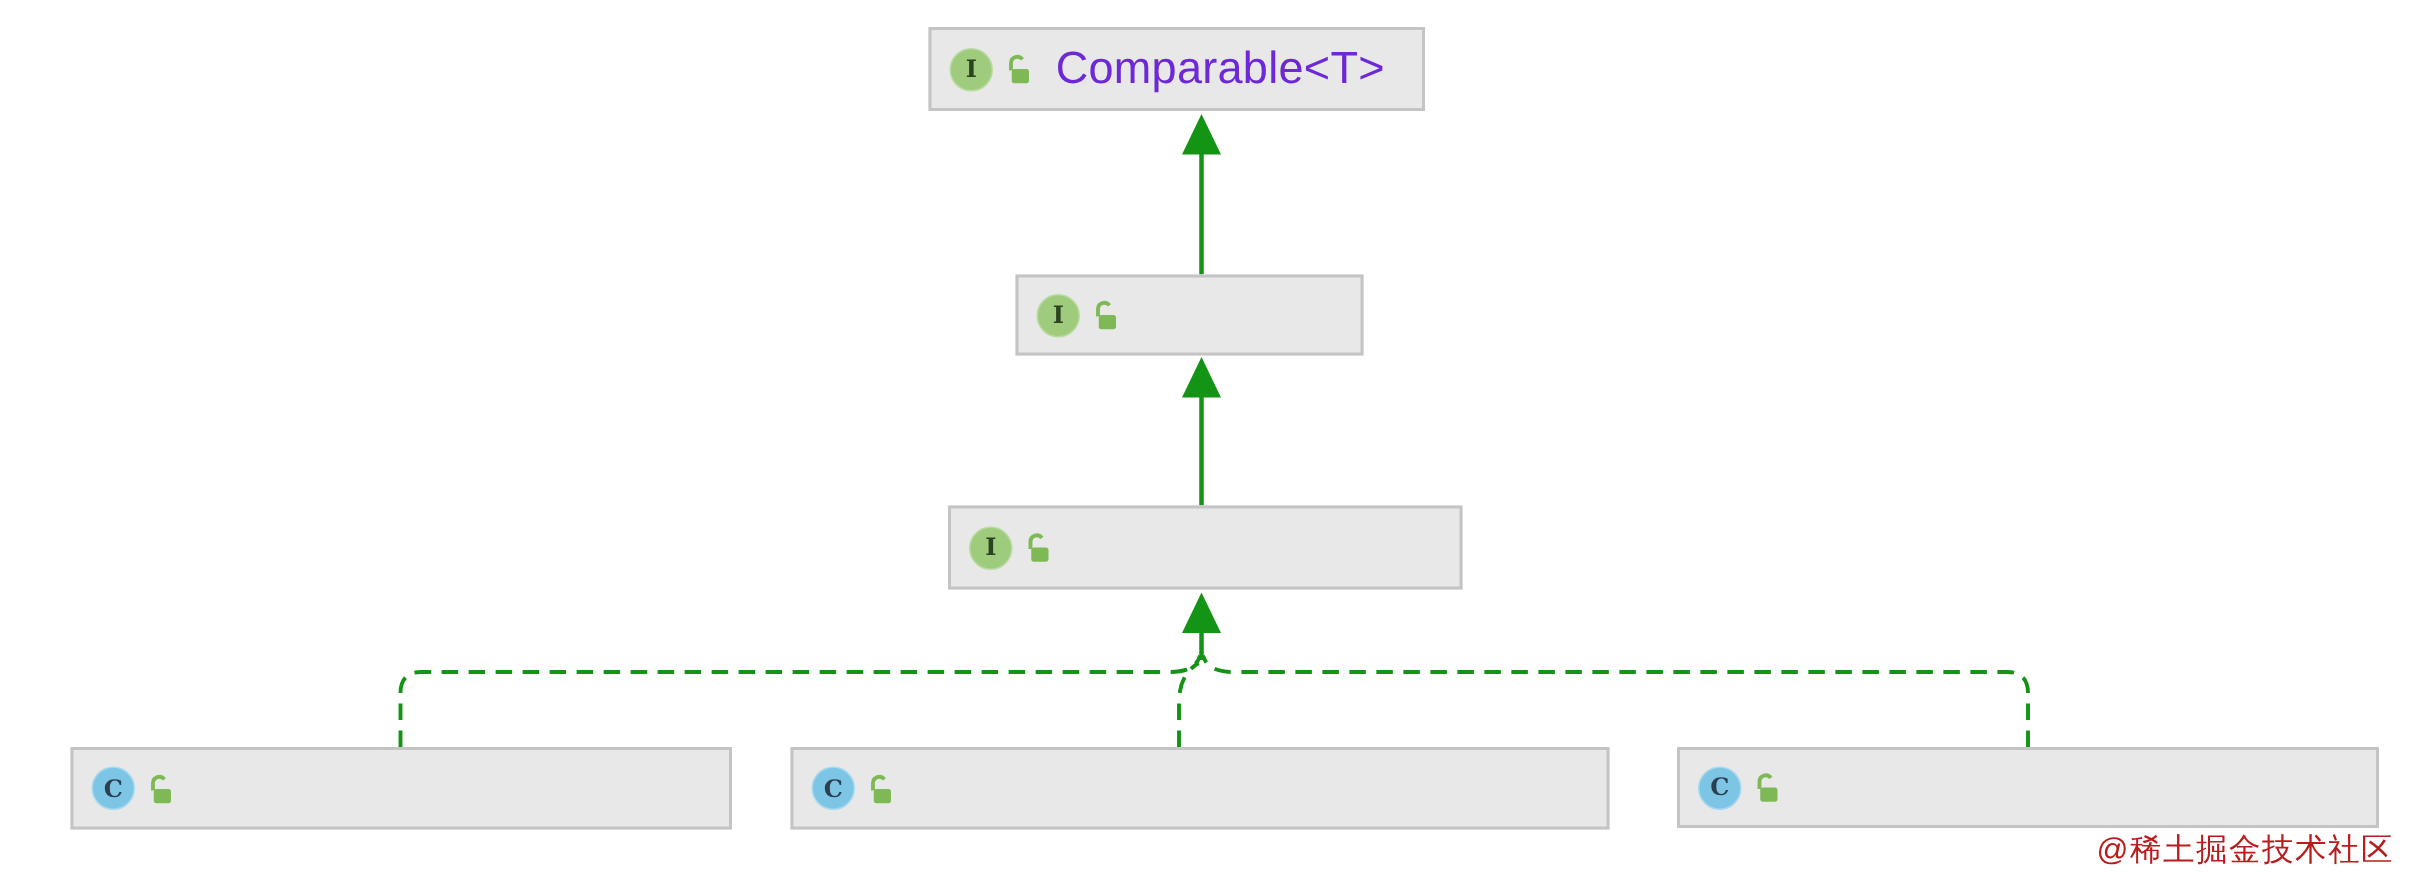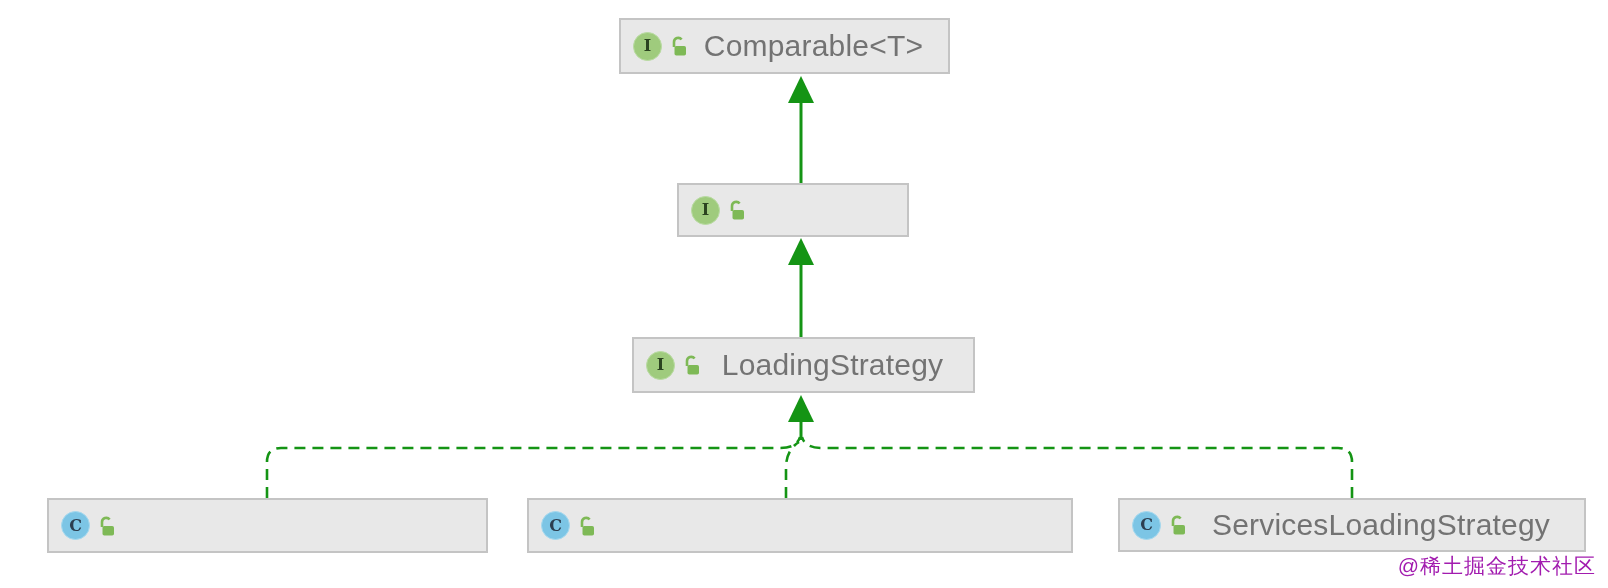--- a/index.html
+++ b/index.html
@@ -6,40 +6,40 @@
   #canvas{
     position:relative;width:1608px;height:588px;background:#ffffff;overflow:hidden;
     font-family:"Liberation Sans", sans-serif;
   }
   #edges{position:absolute;left:0;top:0;width:1608px;height:588px;}
   .node{
     position:absolute;display:flex;align-items:center;box-sizing:border-box;
     background:#e8e8e8;border:2px solid #c4c4c4;padding:0 12px 0 12px;
   }
   .node .label{
-    flex:1;text-align:center;font-size:30px;color:#737373;white-space:nowrap;
+    flex:1;text-align:center;font-size:30px;color:#6d28d9;white-space:nowrap;
     letter-spacing:0.2px;
   }
   .badge{
     width:27px;height:27px;border-radius:50%;flex:0 0 27px;
     display:flex;align-items:center;justify-content:center;
     font-family:"DejaVu Serif", serif;font-size:16px;font-weight:bold;line-height:1;
   }
   .badge.iface{background:#9fcb7d;border:1px solid #b9dba2;color:#2b4420;}
   .badge.cls{background:#7cc5e5;border:1px solid #a6d9ef;color:#2c3e50;}
   .lock{margin-left:7px;margin-right:2px;flex:0 0 20px;height:22px;display:flex;align-items:flex-end;}
   
   .n-comparable{left:619px;top:18px;width:331px;height:56px;}
   .n-prioritized{left:677px;top:183px;width:232px;height:54px;}
   .n-loading{left:632px;top:337px;width:343px;height:56px;}
   .n-dubbo{left:47px;top:498px;width:441px;height:55px;}
   .n-internal{left:527px;top:498px;width:546px;height:55px;}
   .n-services{left:1118px;top:498px;width:468px;height:54px;}
   #watermark{
-    position:absolute;right:12px;bottom:8px;font-size:21px;color:#a21caf;
+    position:absolute;right:12px;bottom:8px;font-size:21px;color:#b91c1c;
     font-family:"Liberation Sans", sans-serif;letter-spacing:1px;
   }
 </style>
 </head>
 <body>
 
 <div id="canvas">
 
   <svg id="edges" viewBox="0 0 1608 588" xmlns="http://www.w3.org/2000/svg">
 
@@ -84,21 +84,20 @@
   </div>
 
   <div class="node n-loading">
     <span class="badge iface">I</span>
     <span class="lock">
       <svg width="20" height="22" viewBox="0 0 20 22">
         <path d="M5 12 V7 a4.2 4.2 0 0 1 7.6 -2.4" fill="none" stroke="#7eb956" stroke-width="2.6"></path>
         <rect x="5.5" y="11" width="11.5" height="9.5" rx="1.8" fill="#7eb956"></rect>
       </svg>
     </span>
-    <span class="label">LoadingStrategy</span>
   </div>
 
   <div class="node n-dubbo">
     <span class="badge cls">C</span>
     <span class="lock">
       <svg width="20" height="22" viewBox="0 0 20 22">
         <path d="M5 12 V7 a4.2 4.2 0 0 1 7.6 -2.4" fill="none" stroke="#7eb956" stroke-width="2.6"></path>
         <rect x="5.5" y="11" width="11.5" height="9.5" rx="1.8" fill="#7eb956"></rect>
       </svg>
     </span>
@@ -115,18 +114,17 @@
   </div>
 
   <div class="node n-services">
     <span class="badge cls">C</span>
     <span class="lock">
       <svg width="20" height="22" viewBox="0 0 20 22">
         <path d="M5 12 V7 a4.2 4.2 0 0 1 7.6 -2.4" fill="none" stroke="#7eb956" stroke-width="2.6"></path>
         <rect x="5.5" y="11" width="11.5" height="9.5" rx="1.8" fill="#7eb956"></rect>
       </svg>
     </span>
-    <span class="label">ServicesLoadingStrategy</span>
   </div>
 
   <div id="watermark">@稀土掘金技术社区</div>
 
 </div>
 
 </body></html>

